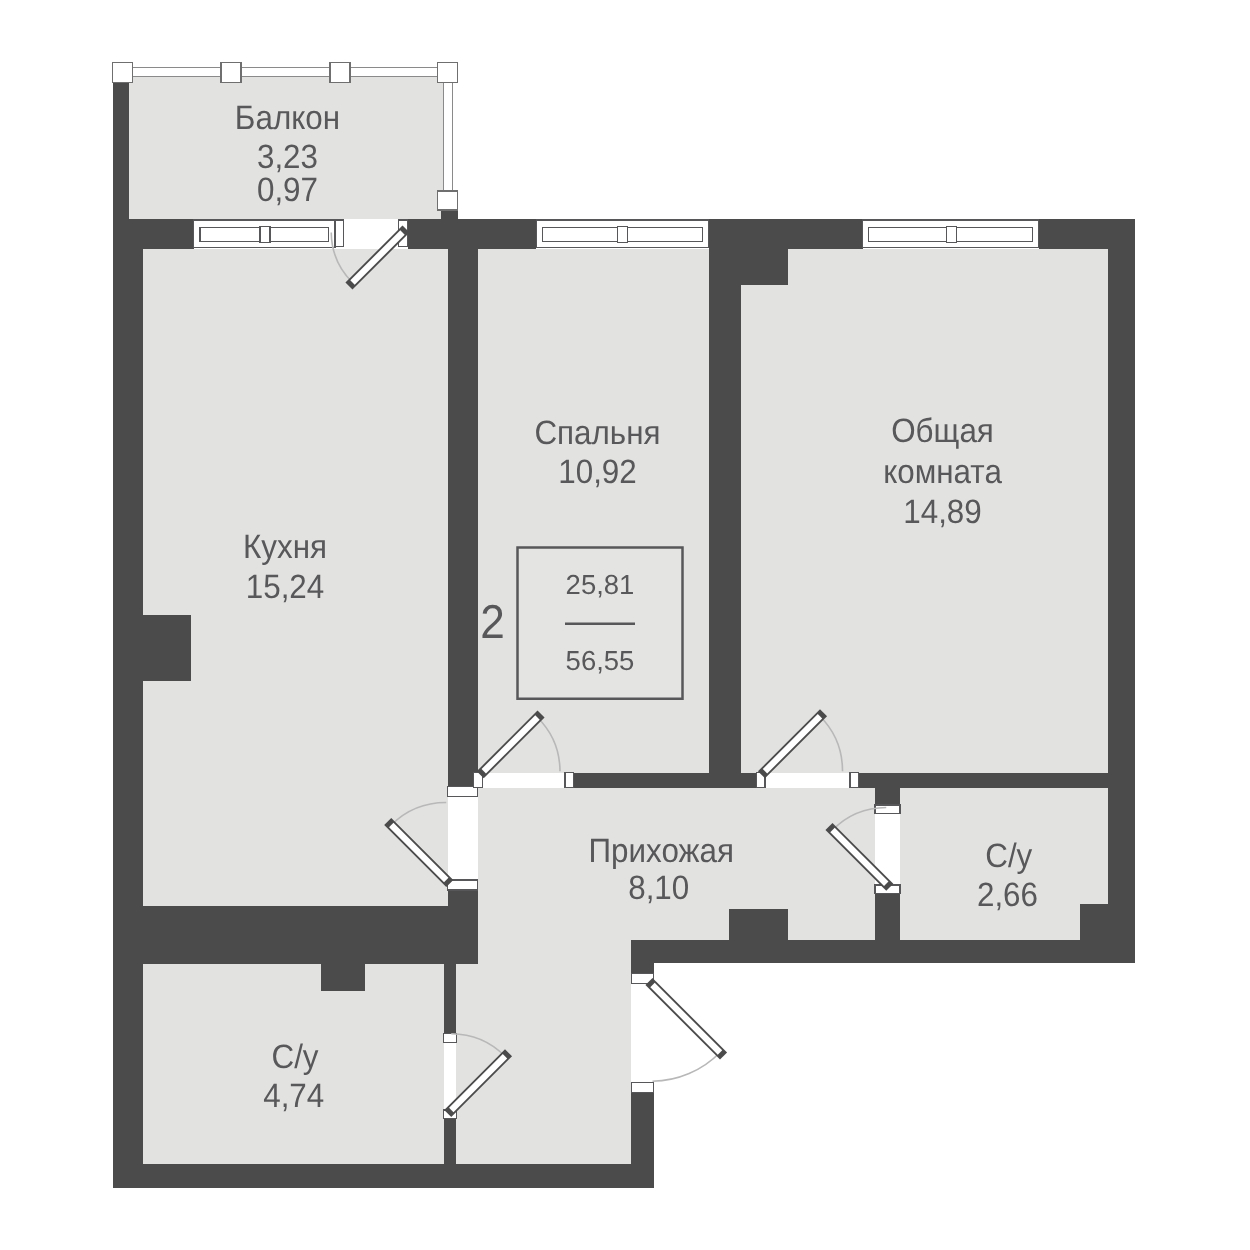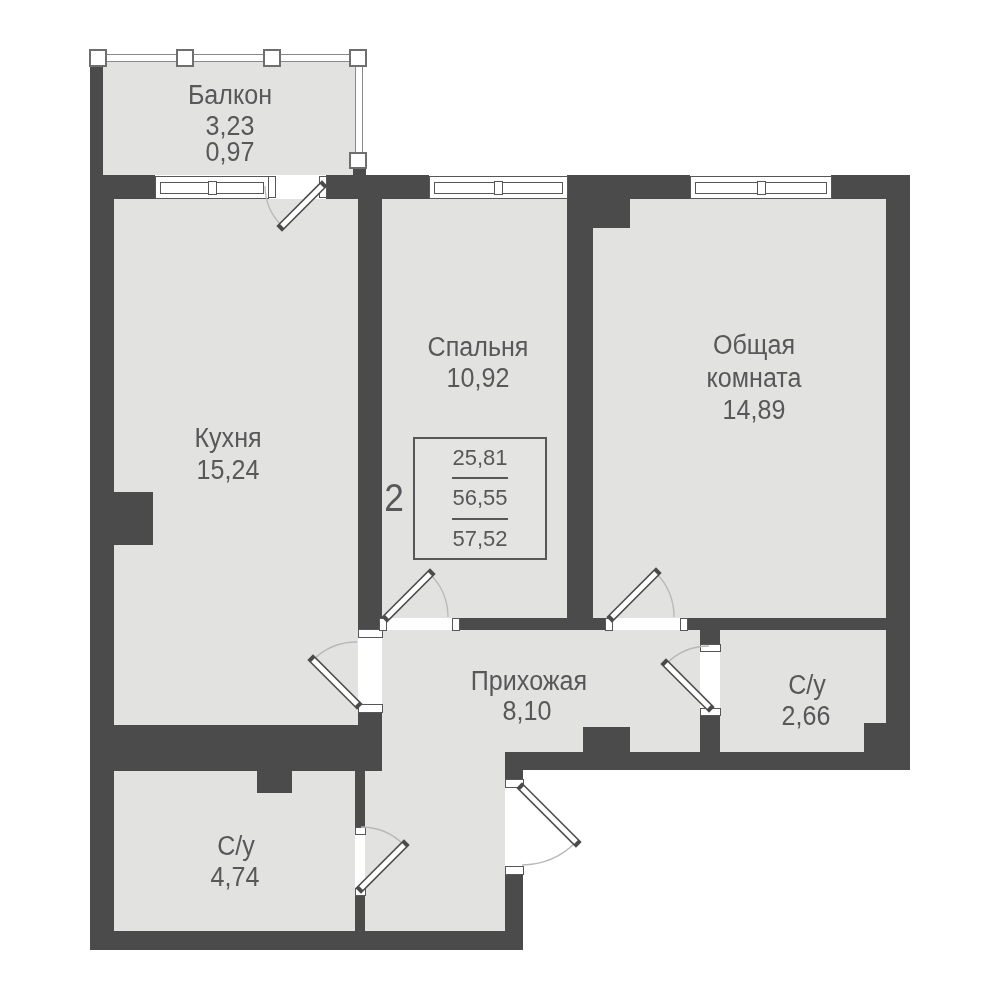--- a/index.html
+++ b/index.html
@@ -1,17 +1,17 @@
 <!DOCTYPE html>
 <html><head>
 <meta charset="utf-8">
 <style>
   html,body{margin:0;padding:0;background:#ffffff;}
   #stage{
-    position:relative;width:1000px;height:1000px;background:#ffffff;
+    position:relative;width:908px;height:1000px;background:#ffffff;
     font-family:"Liberation Sans", sans-serif;overflow:hidden;
   }
   #plan-svg{position:absolute;left:0;top:0;}
   .label{
     position:absolute;transform:translate(-50%,-50%) scaleX(0.93);
     color:#58585a;white-space:nowrap;text-align:center;line-height:1;
     font-family:"Liberation Sans", sans-serif;
   }
   .fs-room{font-size:27px;}
   .fs-big{font-size:38px;}
@@ -214,16 +214,15 @@
   <div class="label fs-room" style="left:806px;top:716px">2,66</div>
 
   <div class="label fs-room" style="left:236px;top:846px">С/у</div>
   <div class="label fs-room" style="left:235px;top:877px">4,74</div>
 
   <div class="label fs-big" style="left:394px;top:498px">2</div>
 
   <div id="legend-table">
     <div class="row">25,81</div>
     <div class="row">56,55</div>
-    <div class="row">57,52</div>
   </div>
 
 </div>
 
 </body></html>

